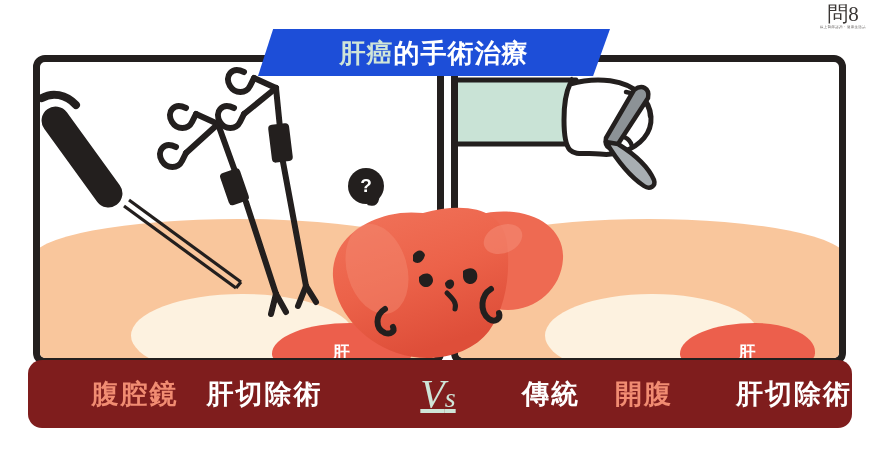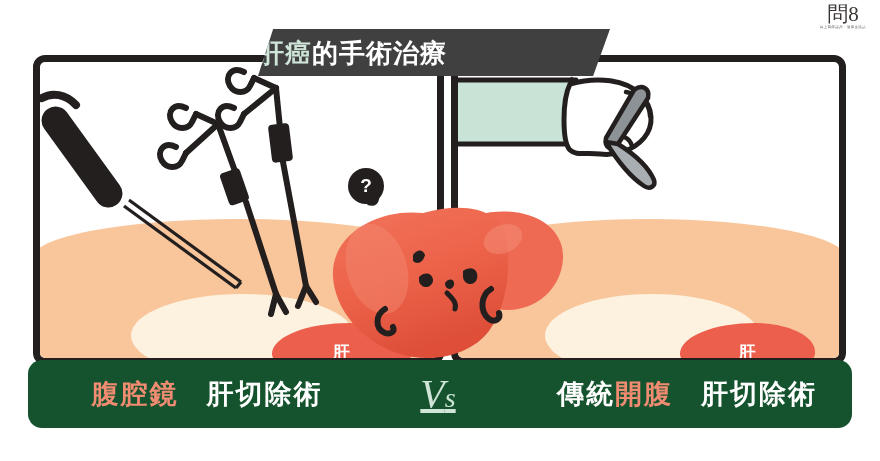--- a/index.html
+++ b/index.html
@@ -26,35 +26,35 @@
     background:#F9C69C;border-radius:60% 60% 0 0 / 34% 34% 0 0;}
   .belly-inner{position:absolute;left:24%;bottom:-14%;width:54%;height:60%;
     background:#FDF2E0;border-radius:50%;}
   .belly-liver{position:absolute;right:8%;bottom:-12%;width:34%;height:37%;
     background:#EC5F4C;border-radius:58% 46% 50% 54% / 62% 58% 44% 42%;}
   .belly-liver-label{position:absolute;left:50%;top:34%;transform:translateX(-50%);
     color:#fff;font-weight:700;font-size:17px;letter-spacing:1px;}
 
   
   #title-banner{position:absolute;left:258px;top:29px;width:352px;height:47px;
-    background:#404040;
+    background:#1d4ed8;
     clip-path:polygon(4.3% 0%,100% 0%,95.2% 100%,0% 100%);
-    display:flex;align-items:center;justify-content:flex-start;}
+    display:flex;align-items:center;justify-content:center;}
   #title-banner .t{font-size:26px;font-weight:700;letter-spacing:1px;
     white-space:nowrap;line-height:1;}
   .t-hl{color:#CFE5D8;}
   .t-wh{color:#ffffff;}
 
   
   #bottom-banner{position:absolute;left:28px;top:360px;width:824px;height:68px;
-    background:#14532d;border-radius:14px;display:flex;align-items:center;}
+    background:#7f1d1d;border-radius:14px;display:flex;align-items:center;}
   .bb-seg{flex:1;display:flex;align-items:center;justify-content:center;
     font-size:27px;font-weight:700;letter-spacing:2px;white-space:nowrap;line-height:1;}
   .bb-left{justify-content:center;padding-right:6px;}
-  .bb-right{justify-content:center;padding-left:10px;}
+  .bb-right{justify-content:space-between;padding-left:10px;}
   .b-or{color:#F18C72;}
   .b-wh{color:#ffffff;margin-left:28px;}
   #vs-mark{width:92px;flex:0 0 92px;text-align:center;color:#CFE5D8;
     font-family:"Liberation Serif","DejaVu Serif",serif;font-style:italic;
     font-size:40px;line-height:1;font-weight:400;text-decoration:underline;}
   #vs-mark .vs-s{font-size:28px;}
 
   
   #mascot{position:absolute;left:327px;top:193px;width:240px;height:178px;}
   #mascot svg{display:block;}

